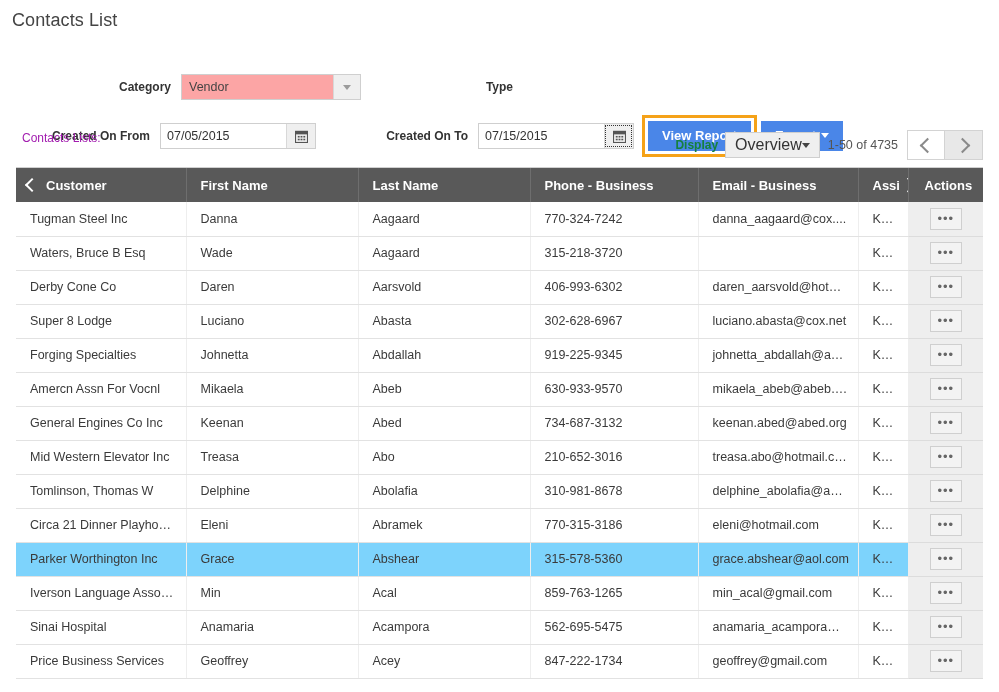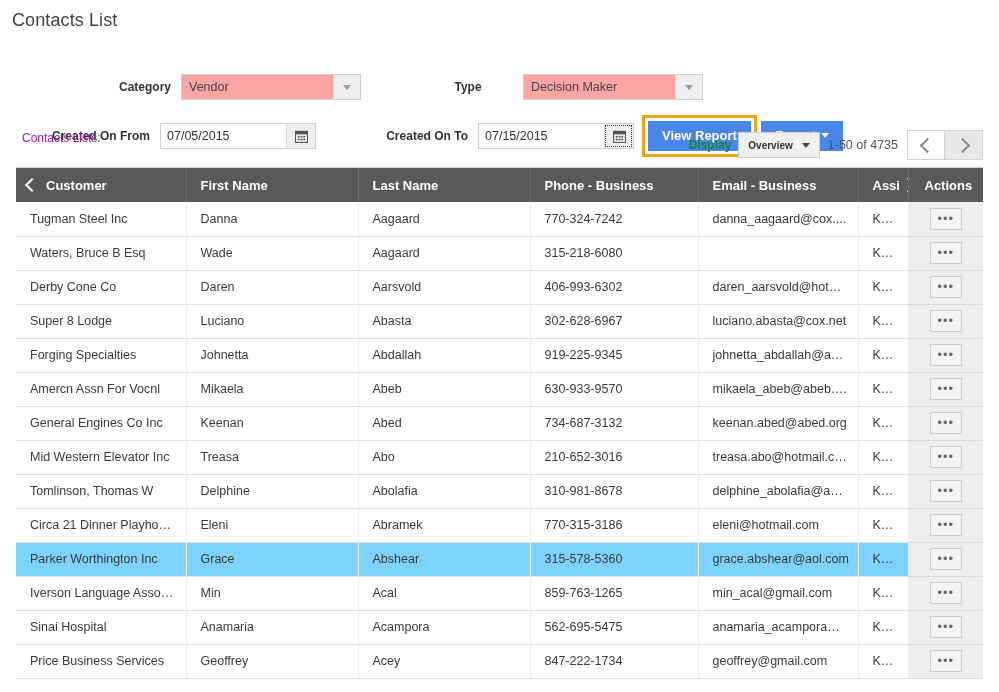--- a/index.html
+++ b/index.html
@@ -40,21 +40,21 @@
 
   .flabel {
     font-size: 12px;
     font-weight: bold;
     color: #333333;
     text-align: right;
     white-space: nowrap;
   }
   .lbl-category   { width: 150px; }
   .lbl-createdfrom{ width: 150px; }
-  .lbl-type       { width: 90px; text-align: center; }
+  .lbl-type       { width: 90px; }
   .lbl-createdto  { width: 90px; }
 
   .ctrl-gap { width: 10px; display: inline-block; }
 
   
   .combo {
     display: flex;
     width: 180px;
     height: 26px;
     border: 1px solid #cfcfcf;
@@ -178,24 +178,23 @@
   .display-combo {
     height: 26px;
     background: #efefef;
     border: 1px solid #cfcfcf;
     display: flex;
     align-items: center;
     padding: 0 9px;
     box-sizing: border-box;
   }
   .display-combo .dval {
-    font-size: 10px;
-    font-weight: bold;
+    font-size: 16px;
+    font-weight: normal;
     color: #333;
-    margin-right: 9px;
   }
   .pg-count {
     font-size: 12.5px;
     color: #555;
     margin: 0 9px 0 8px;
     white-space: nowrap;
   }
   .pg-btn {
     width: 38px;
     height: 30px;
@@ -326,26 +325,20 @@
       <div class="val">Vendor</div>
       <div class="arrowbtn">
           <span class="tri-down"></span>
         </div>
     </div>
 
     <span style="display:inline-block;width:62px"></span>
 
     <div class="flabel lbl-type">Type</div>
     <span class="ctrl-gap"></span>
-    <div class="combo">
-      <div class="val">Decision Maker</div>
-      <div class="arrowbtn">
-          <span class="tri-down"></span>
-        </div>
-    </div>
   </div>
 
   <div class="filter-row row2">
     <div class="flabel lbl-createdfrom">Created On From</div>
     <span class="ctrl-gap"></span>
     <div class="datepick">
       <div class="val">07/05/2015</div>
       <div class="calbtn">
         <svg width="13" height="13" viewBox="0 0 14 14" aria-hidden="true">
           <rect x="0.5" y="1.5" width="13" height="12" fill="none" stroke="#555" stroke-width="1.3"></rect>
@@ -439,21 +432,21 @@
           <td>Aagaard</td>
           <td>770-324-7242</td>
           <td>danna_aagaard@cox....</td>
           <td>Kenny (</td>
           <td class="cell-actions"><span class="act-btn">•••</span></td>
         </tr>
         <tr>
           <td>Waters, Bruce B Esq</td>
           <td>Wade</td>
           <td>Aagaard</td>
-          <td>315-218-6080</td>
+          <td>315-218-3720</td>
           <td></td>
           <td>Kenny (</td>
           <td class="cell-actions"><span class="act-btn">•••</span></td>
         </tr>
         <tr>
           <td>Derby Cone Co</td>
           <td>Daren</td>
           <td>Aarsvold</td>
           <td>406-993-6302</td>
           <td>daren_aarsvold@hot…</td>

